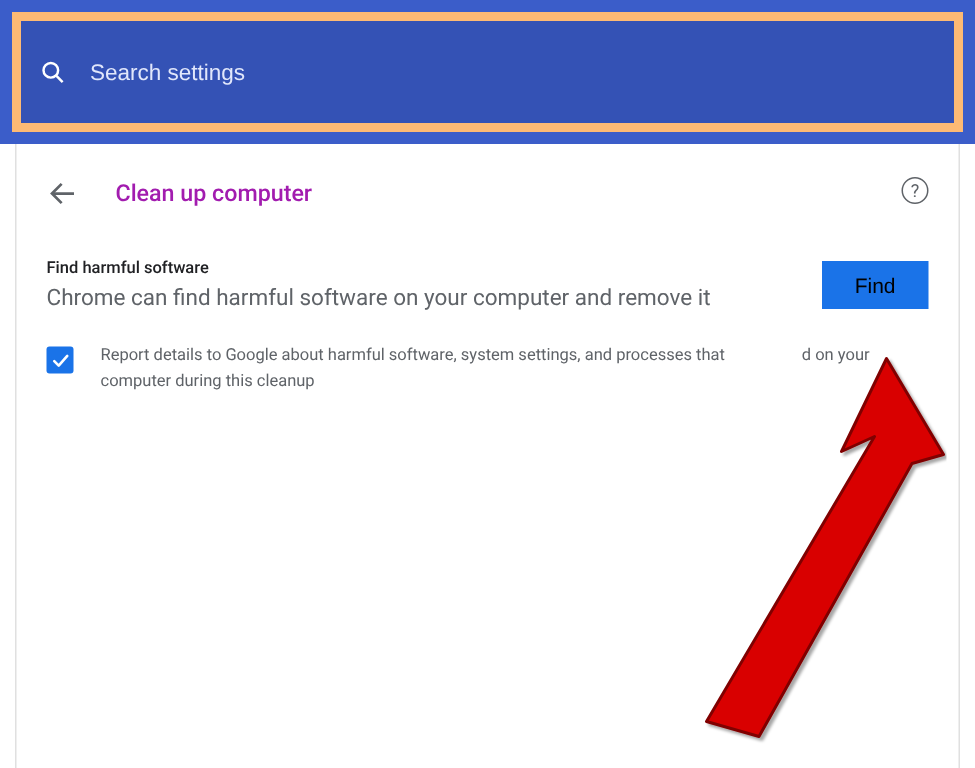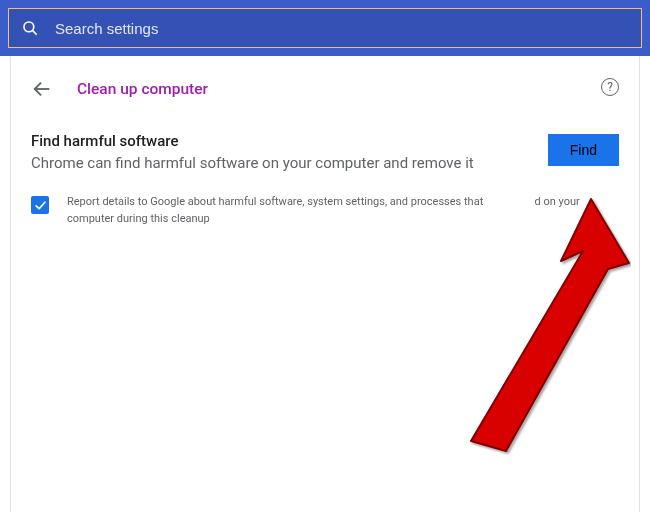--- a/index.html
+++ b/index.html
@@ -1,30 +1,30 @@
 <!DOCTYPE html>
 <html><head>
 <meta charset="utf-8">
 <style>
   * { box-sizing: border-box; margin: 0; padding: 0; }
   body { font-family: Roboto, "Segoe UI", Arial, sans-serif; background: #fff; width: 650px; height: 512px; overflow: hidden; }
   .header { background: #3b5dc9; padding: 8px; }
-  .search-bar { display: flex; align-items: center; background: #3452b5; border: 1px solid #fdba74; padding: 10px 12px; }
+  .search-bar { display: flex; align-items: center; background: #3452b5; border: 6px solid #fdba74; padding: 25px 12px; }
   .search-bar .icon { color: #fff; margin-right: 16px; display: flex; }
   .search-bar input { background: transparent; border: none; color: #fff; font-size: 15px; outline: none; width: 100%; }
   .search-bar input::placeholder { color: #e1e7fb; }
   .content-wrap { padding: 0 10px; }
   .content { border-left: 1px solid #e0e0e0; border-right: 1px solid #e0e0e0; min-height: 460px; padding: 22px 20px; position: relative; }
   .title-row { display: flex; align-items: center; margin-bottom: 32px; }
   .back-icon { color: #5f6368; display: flex; margin-right: 24px; cursor: pointer; }
   .page-title { font-size: 15.5px; color: #a21caf; font-weight: 500; }
   .help-icon { position: absolute; right: 20px; top: 22px; color: #5f6368; width: 18px; height: 18px; border: 1.5px solid #5f6368; border-radius: 50%; display: flex; align-items: center; justify-content: center; font-size: 12px; cursor: pointer; }
   .section-row { display: flex; justify-content: space-between; align-items: flex-start; }
   .section-text { flex: 1; }
-  .section-title { font-size: 15px; color: #202124; font-weight: 500; margin-bottom: 4px; }
+  .section-title { font-size: 11px; color: #202124; font-weight: 500; margin-bottom: 4px; }
   .section-desc { font-size: 15px; color: #5f6368; }
   .find-btn { background: #1a73e8; color: #000000; border: none; padding: 8px 22px; font-size: 14px; font-weight: 500; border-radius: 0; cursor: pointer; margin-left: 18px; margin-top: 2px; }
   .checkbox-row { display: flex; align-items: flex-start; margin-top: 22px; }
   .checkbox { width: 18px; height: 18px; background: #1a73e8; display: flex; align-items: center; justify-content: center; border-radius: 2px; flex-shrink: 0; margin-right: 18px; margin-top: 2px; cursor: pointer; }
   .checkbox svg { stroke: #fff; }
   .checkbox-label { font-size: 11px; color: #5f6368; line-height: 1.5; }
   .arrow-overlay { position: absolute; left: 320px; top: 135px; pointer-events: none; }
 </style>
 </head>
 <body>

